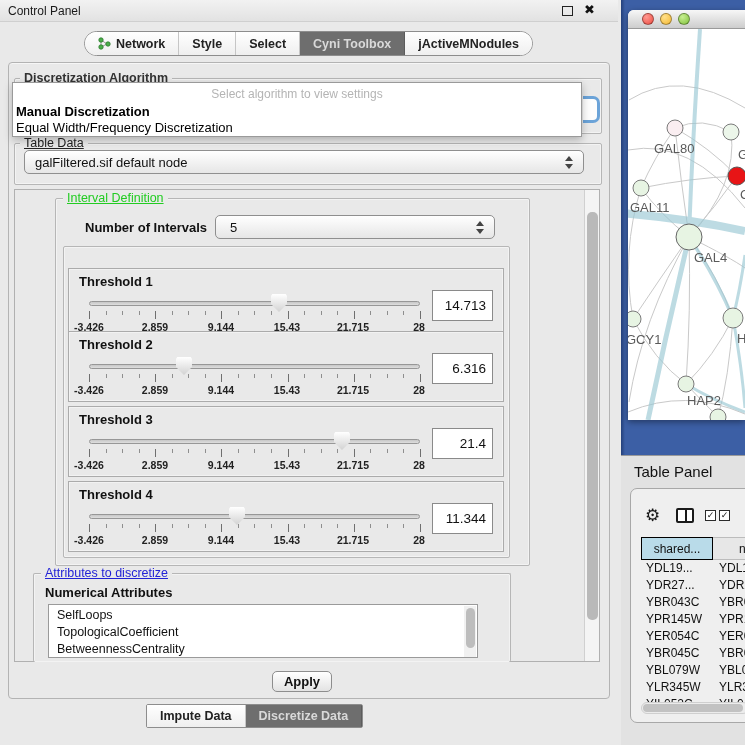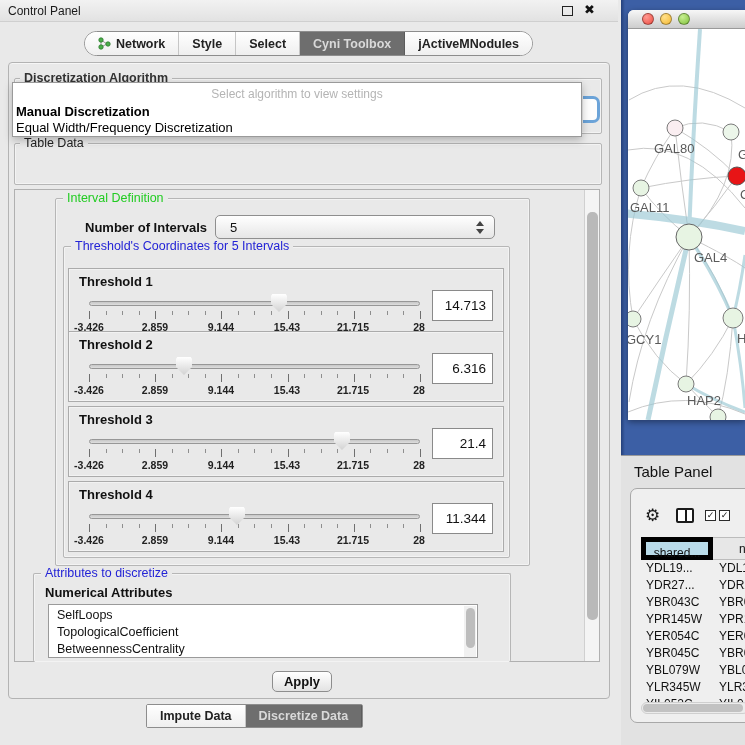--- a/index.html
+++ b/index.html
@@ -20,21 +20,21 @@
   .tabbar .seg{display:flex;align-items:center;padding:0 13px;font-size:12.5px;font-weight:bold;
                color:#222;border-right:1px solid #c6c6c6;background:linear-gradient(#ffffff,#efefef);}
   .tabbar .seg:last-child{border-right:none;}
   .tabbar .seg.sel{background:#6e6e6e;color:#d9d9d9;border-right:1px solid #5c5c5c;}
   .seg .ticon{margin-right:5px;width:13px;height:13px;}
 
   .mainpanel{left:8px;top:62px;width:602px;height:637px;border:1px solid #b3b3b3;border-radius:4px;
              background:#e9e9e9;box-shadow:inset 0 1px 0 #f6f6f6;}
 
   .fieldset{position:absolute;border:1px solid #b6b6b6;border-radius:2px;box-shadow:inset 0 0 0 1px #f3f3f3;}
-  .fieldset-label{position:absolute;font-size:12.5px;background:#e9e9e9;padding:0 4px;line-height:13px;}
+  .fieldset-label{position:absolute;font-size:12.5px;background:#e9e9e9;padding:0 4px;line-height:13px;text-decoration:underline;}
   .lab-green{color:#22cc22;}
   .lab-blue{color:#2323d6;}
   .lab-dark{color:#333;font-weight:bold;}
 
   
   .popup{left:12px;top:82px;width:570px;height:55px;background:#fff;border:1px solid #9a9a9a;
          box-shadow:0 3px 8px rgba(0,0,0,.25);z-index:60;}
   .popup .hint{position:absolute;left:0;right:0;top:4px;text-align:center;font-size:12px;color:#b4b4b4;}
   .popup .opt1{position:absolute;left:3px;top:21px;font-size:13px;font-weight:bold;color:#000;}
   .popup .opt2{position:absolute;left:3px;top:37px;font-size:13px;color:#000;}
@@ -95,21 +95,21 @@
   .tp-title{position:absolute;left:13px;top:7px;font-size:15px;color:#111;}
   .tp-inner{position:absolute;left:9px;top:32px;width:130px;height:235px;background:#efefef;
             border:1px solid #a8a8a8;border-radius:7px;}
   .gear{position:absolute;font-size:17px;color:#1a1a1a;line-height:1;}
   .spliticon{position:absolute;width:18px;height:15px;border:2px solid #1a1a1a;border-radius:2px;background:#fff;}
   .spliticon div{position:absolute;left:50%;top:0;width:2px;height:100%;background:#1a1a1a;}
   .cb{position:absolute;width:11px;height:11px;border:1.5px solid #2a2a2a;background:#fff;font-size:9px;
       line-height:9px;text-align:center;color:#111;}
   .tp-table{position:absolute;left:10px;top:48px;width:150px;}
   .th{position:absolute;top:0;height:23px;font-size:12px;color:#111;line-height:23px;text-align:center;}
-  .th1{left:0;width:72px;background:#b9dbe9;border:5px solid #000000;}
+  .th1{left:0;width:72px;background:#b9dbe9;border:1px solid #000000;}
   .th2{left:72px;width:78px;background:#e7e7e7;border:1px solid #bcbcbc;border-left:none;text-align:left;padding-left:26px;}
   .tr{position:absolute;left:0;width:150px;height:17px;font-size:12px;color:#111;}
   .tr .c1{position:absolute;left:5px;top:1px;}
   .tr .c2{position:absolute;left:78px;top:1px;}
   .hscroll{position:absolute;left:10px;top:213px;width:108px;height:12px;background:#ececec;border:1px solid #cfcfcf;border-radius:6px;}
   .hthumb{position:absolute;left:1px;top:1px;width:100px;height:8px;background:#c2c2c2;border-radius:4px;}
 </style>
 </head>
 <body>
 
@@ -156,40 +156,46 @@
   <div class="abs combo-frag"></div>
 
   <div class="abs popup">
     <div class="hint">Select algorithm to view settings</div>
     <div class="opt1">Manual Discretization</div>
     <div class="opt2">Equal Width/Frequency Discretization</div>
   </div>
 
   <div class="abs fieldset" style="left:14px;top:143px;width:588px;height:42px;"></div>
   <span class="abs fieldset-label lab-dark" style="left:20px;top:137px;font-weight:normal;color:#222;">Table Data</span>
+  <div class="abs combo" style="left:24px;top:150px;width:560px;height:24px;">
+    <span class="val">galFiltered.sif default node</span>
+    <div class="spin-arrows">
+        <div class="up"></div>
+        <div class="dn"></div>
+      </div>
+  </div>
 
   <div class="abs scrollbox"></div>
   <div class="abs vscroll" style="left:584px;top:190px;width:15px;height:471px;">
     <div class="vthumb" style="top:22px;height:408px;width:11px;"></div>
   </div>
 
   <div class="abs fieldset" style="left:55px;top:198px;width:475px;height:368px;"></div>
   <span class="abs fieldset-label lab-green" style="left:63px;top:192px;">Interval Definition</span>
 
   <span class="abs boldlab" style="left:85px;top:220px;">Number of Intervals</span>
   <div class="abs combo" style="left:215px;top:215px;width:280px;height:24px;">
     <span class="val" style="left:14px;">5</span>
     <div class="spin-arrows">
         <div class="up"></div>
         <div class="dn"></div>
       </div>
   </div>
 
   <div class="abs fieldset" style="left:63px;top:246px;width:447px;height:312px;"></div>
-  <span class="abs fieldset-label lab-blue" style="left:71px;top:240px;">Threshold's Coordinates for 5 Intervals</span>
 
   <div class="thr-box" style="top:256px;margin-top:12px;">
     <div class="thr-title">Threshold 1</div>
     <div class="track"></div>
     <div class="handle" style="left:202px;"></div>
     <div class="ticks-minor"></div>
     <div class="ticks-major"></div>
     <span class="tl" style="left:20px;">-3.426</span>
     <span class="tl" style="left:86px;">2.859</span>
     <span class="tl" style="left:152px;">9.144</span>

